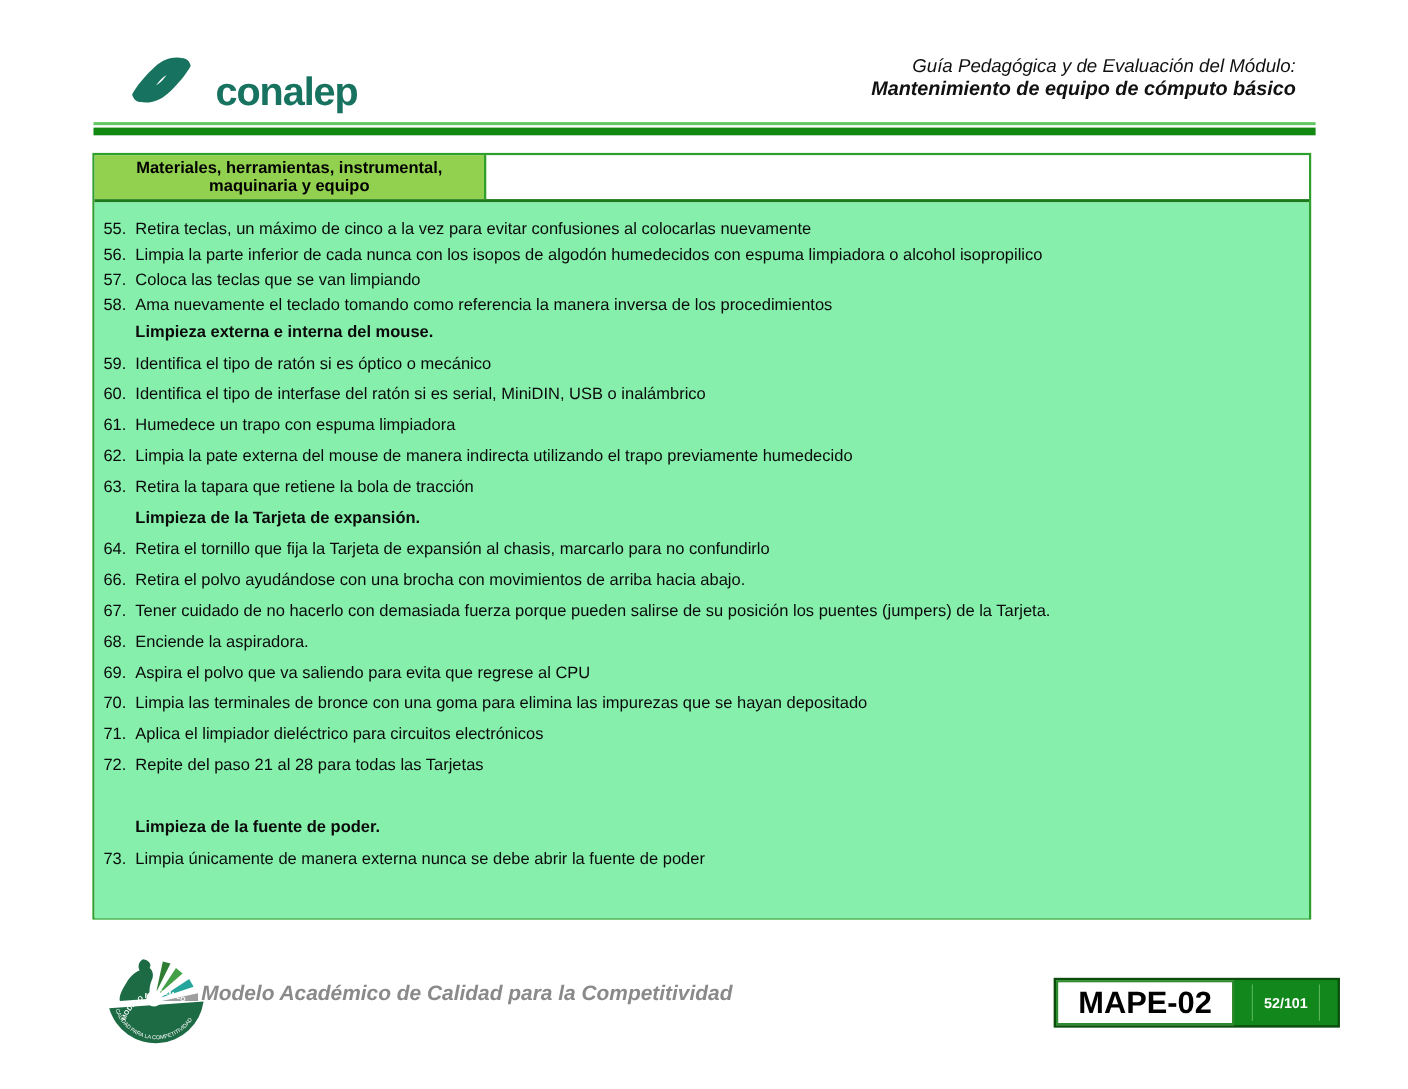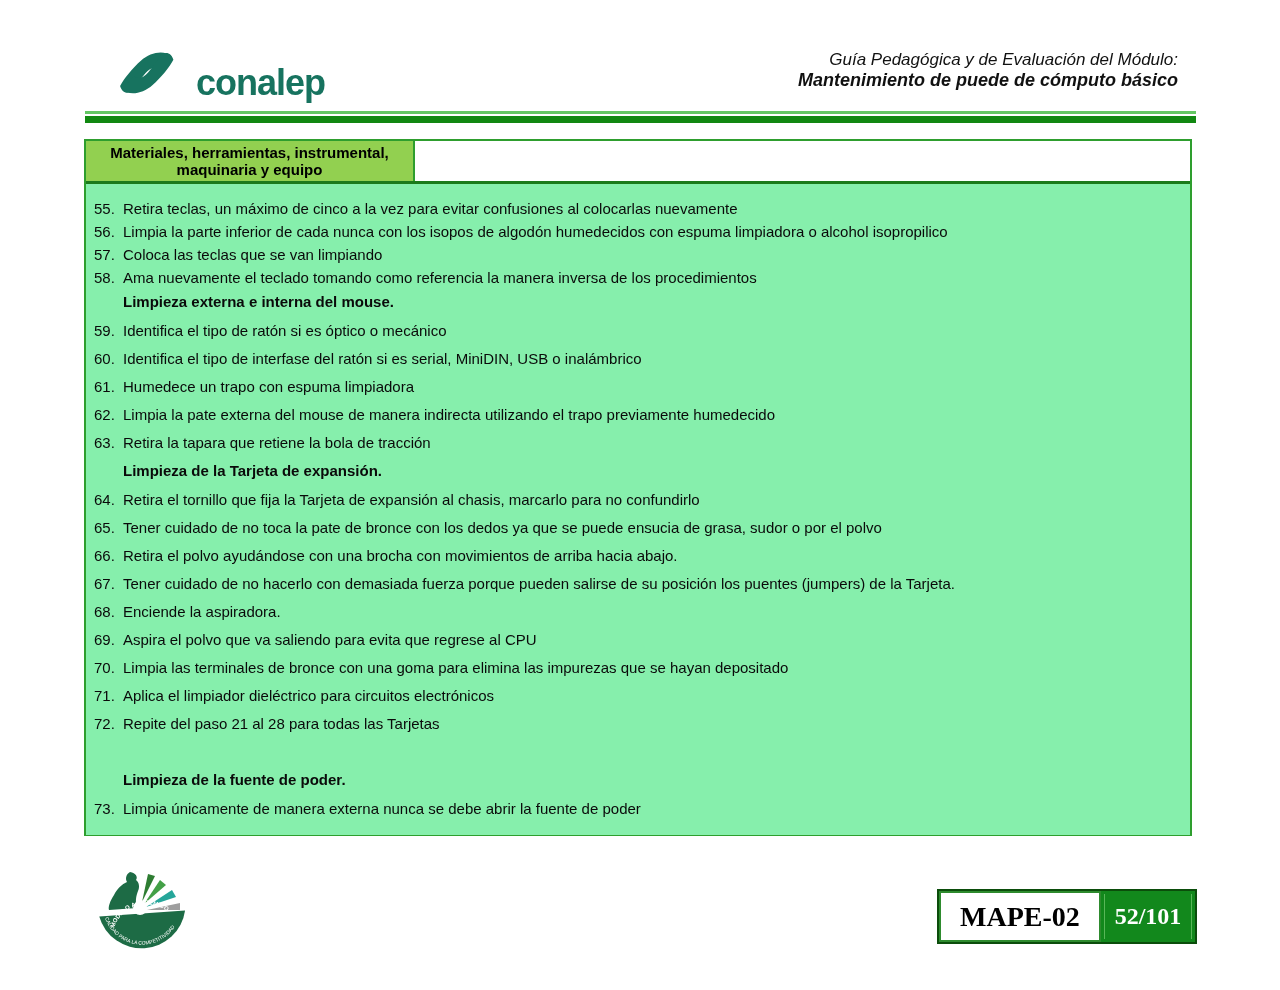--- a/index.html
+++ b/index.html
@@ -37,51 +37,51 @@
   .gtable {
     position: absolute; left: 84px; top: 139px; width: 1108px; height: 697px;
     border: 2px solid #2E9E2E;
   }
   .gtable .thead { display: flex; height: 43px; border-bottom: 3px solid #1B7A1B; }
   .gtable .th {
     background: #92D050; display: flex; align-items: center; justify-content: center;
     font-weight: bold; font-size: 15px; text-align: center; line-height: 1.15;
     color: #000;
   }
-  .gtable .th1 { width: 329px; border-right: 2px solid #2E9E2E; padding: 0 14px; }
+  .gtable .th1 { width: 356px; border-right: 2px solid #2E9E2E; padding: 0 14px; }
   .gtable .th2 { flex: 1; }
   .gtable .tbody { padding: 15px 20px 10px 8px; background: #86efac; height: 651px; overflow: hidden; }
 
   .row { display: flex; font-size: 15px; line-height: 19px; margin-bottom: 9px; color: #0a0a0a; }
   .row.tight { margin-bottom: 4px; }
   .row .num { flex: 0 0 29px; }
   .row .txt { flex: 1; }
   .row.heading { font-weight: bold; margin: 5px 0 10px 29px; }
   .row.spacer { height: 19px; margin-bottom: 9px; }
 
   
   .footer-seal { position: absolute; left: 92px; top: 862px; width: 100px; height: 100px; }
   .tagline {
     position: absolute; left: 183px; top: 893px;
     font-size: 19px; font-weight: bold; font-style: italic; color: #8A8A8A;
   }
   .badges {
-    position: absolute; left: 937px; top: 889px; width: 260px; height: 55px;
-    display: flex; border: 2px solid #0B4D0B; background: #0B4D0B; font-family: Liberation Serif, serif;
+    position: absolute; left: 958px; top: 889px; width: 260px; height: 45px;
+    display: flex; border: 2px solid #0B4D0B; background: #0B4D0B;
   }
   .badge-code {
     width: 162px; background: #ffffff; border: 2px solid #2E8B2E;
     display: flex; align-items: center; justify-content: center;
     font-size: 28px; font-weight: bold; color: #000;
   }
   .badge-page {
     flex: 1; background: #12881C; display: flex; align-items: center; justify-content: center;
   }
   .badge-page .inner {
-    font-size: 24px; font-weight: bold; color: #ffffff;
+    font-size: 13px; font-weight: bold; color: #ffffff;
     border-left: 1px solid #58B658; border-right: 1px solid #58B658;
     padding: 9px 10px;
   }
 </style>
 </head>
 <body>
 
 <div class="page">
 
   <div class="brand">
@@ -89,21 +89,21 @@
       <g fill="#17735F">
         <path d="M6 42 C10 34 20 22 29 14 C40 4 55 2 63 9 L50 24 C45 20 39 22 34 28 C28 35 22 44 20 47 C14 52 8 49 6 42 Z"></path>
         <path d="M6 42 C10 34 20 22 29 14 C40 4 55 2 63 9 L50 24 C45 20 39 22 34 28 C28 35 22 44 20 47 C14 52 8 49 6 42 Z" transform="rotate(180 35.5 27.5)"></path>
       </g>
     </svg>
     <div class="wordmark">conalep</div>
   </div>
 
   <div class="doc-title">
     <div class="t1">Guía Pedagógica y de Evaluación del Módulo:</div>
-    <div class="t2">Mantenimiento de puede de cómputo básico</div>
+    <div class="t2">Mantenimiento de equipo de cómputo básico</div>
   </div>
 
   <div class="rule">
     <div class="light"></div>
     <div class="gap"></div>
     <div class="dark"></div>
   </div>
 
   <div class="gtable">
     <div class="thead">
@@ -148,24 +148,20 @@
         <div class="row item">
           <span class="num">63.</span>
           <span class="txt">Retira la tapara que retiene la bola de tracción</span>
         </div>
         <div class="row heading">
           <span class="txt">Limpieza de la Tarjeta de expansión.</span>
         </div>
         <div class="row item">
           <span class="num">64.</span>
           <span class="txt">Retira el tornillo que fija la Tarjeta de expansión al chasis, marcarlo para no confundirlo</span>
-        </div>
-        <div class="row item">
-          <span class="num">65.</span>
-          <span class="txt">Tener cuidado de no toca la pate de bronce con los dedos ya que se puede ensucia de grasa, sudor o por el polvo</span>
         </div>
         <div class="row item">
           <span class="num">66.</span>
           <span class="txt">Retira el polvo ayudándose con una brocha con movimientos de arriba hacia abajo.</span>
         </div>
         <div class="row item">
           <span class="num">67.</span>
           <span class="txt">Tener cuidado de no hacerlo con demasiada fuerza porque pueden salirse de su posición los puentes (jumpers) de la Tarjeta.</span>
         </div>
         <div class="row item">
@@ -219,20 +215,21 @@
     <circle cx="48" cy="46" r="7" fill="#ffffff"></circle>
 
     <text font-size="6" font-weight="bold" fill="#ffffff" font-family="Liberation Sans, sans-serif">
       <textPath href="#arcTop">MODELO ACADÉMICO</textPath>
     </text>
     <text font-size="5" fill="#ffffff" font-family="Liberation Sans, sans-serif">
       <textPath href="#arcBottom">CALIDAD PARA LA COMPETITIVIDAD</textPath>
     </text>
   </svg>
 
+  <div class="tagline">Modelo Académico de Calidad para la Competitividad</div>
 
   <div class="badges">
     <div class="badge-code">MAPE-02</div>
     <div class="badge-page">
       <span class="inner">52/101</span>
     </div>
   </div>
 
 </div>
 

